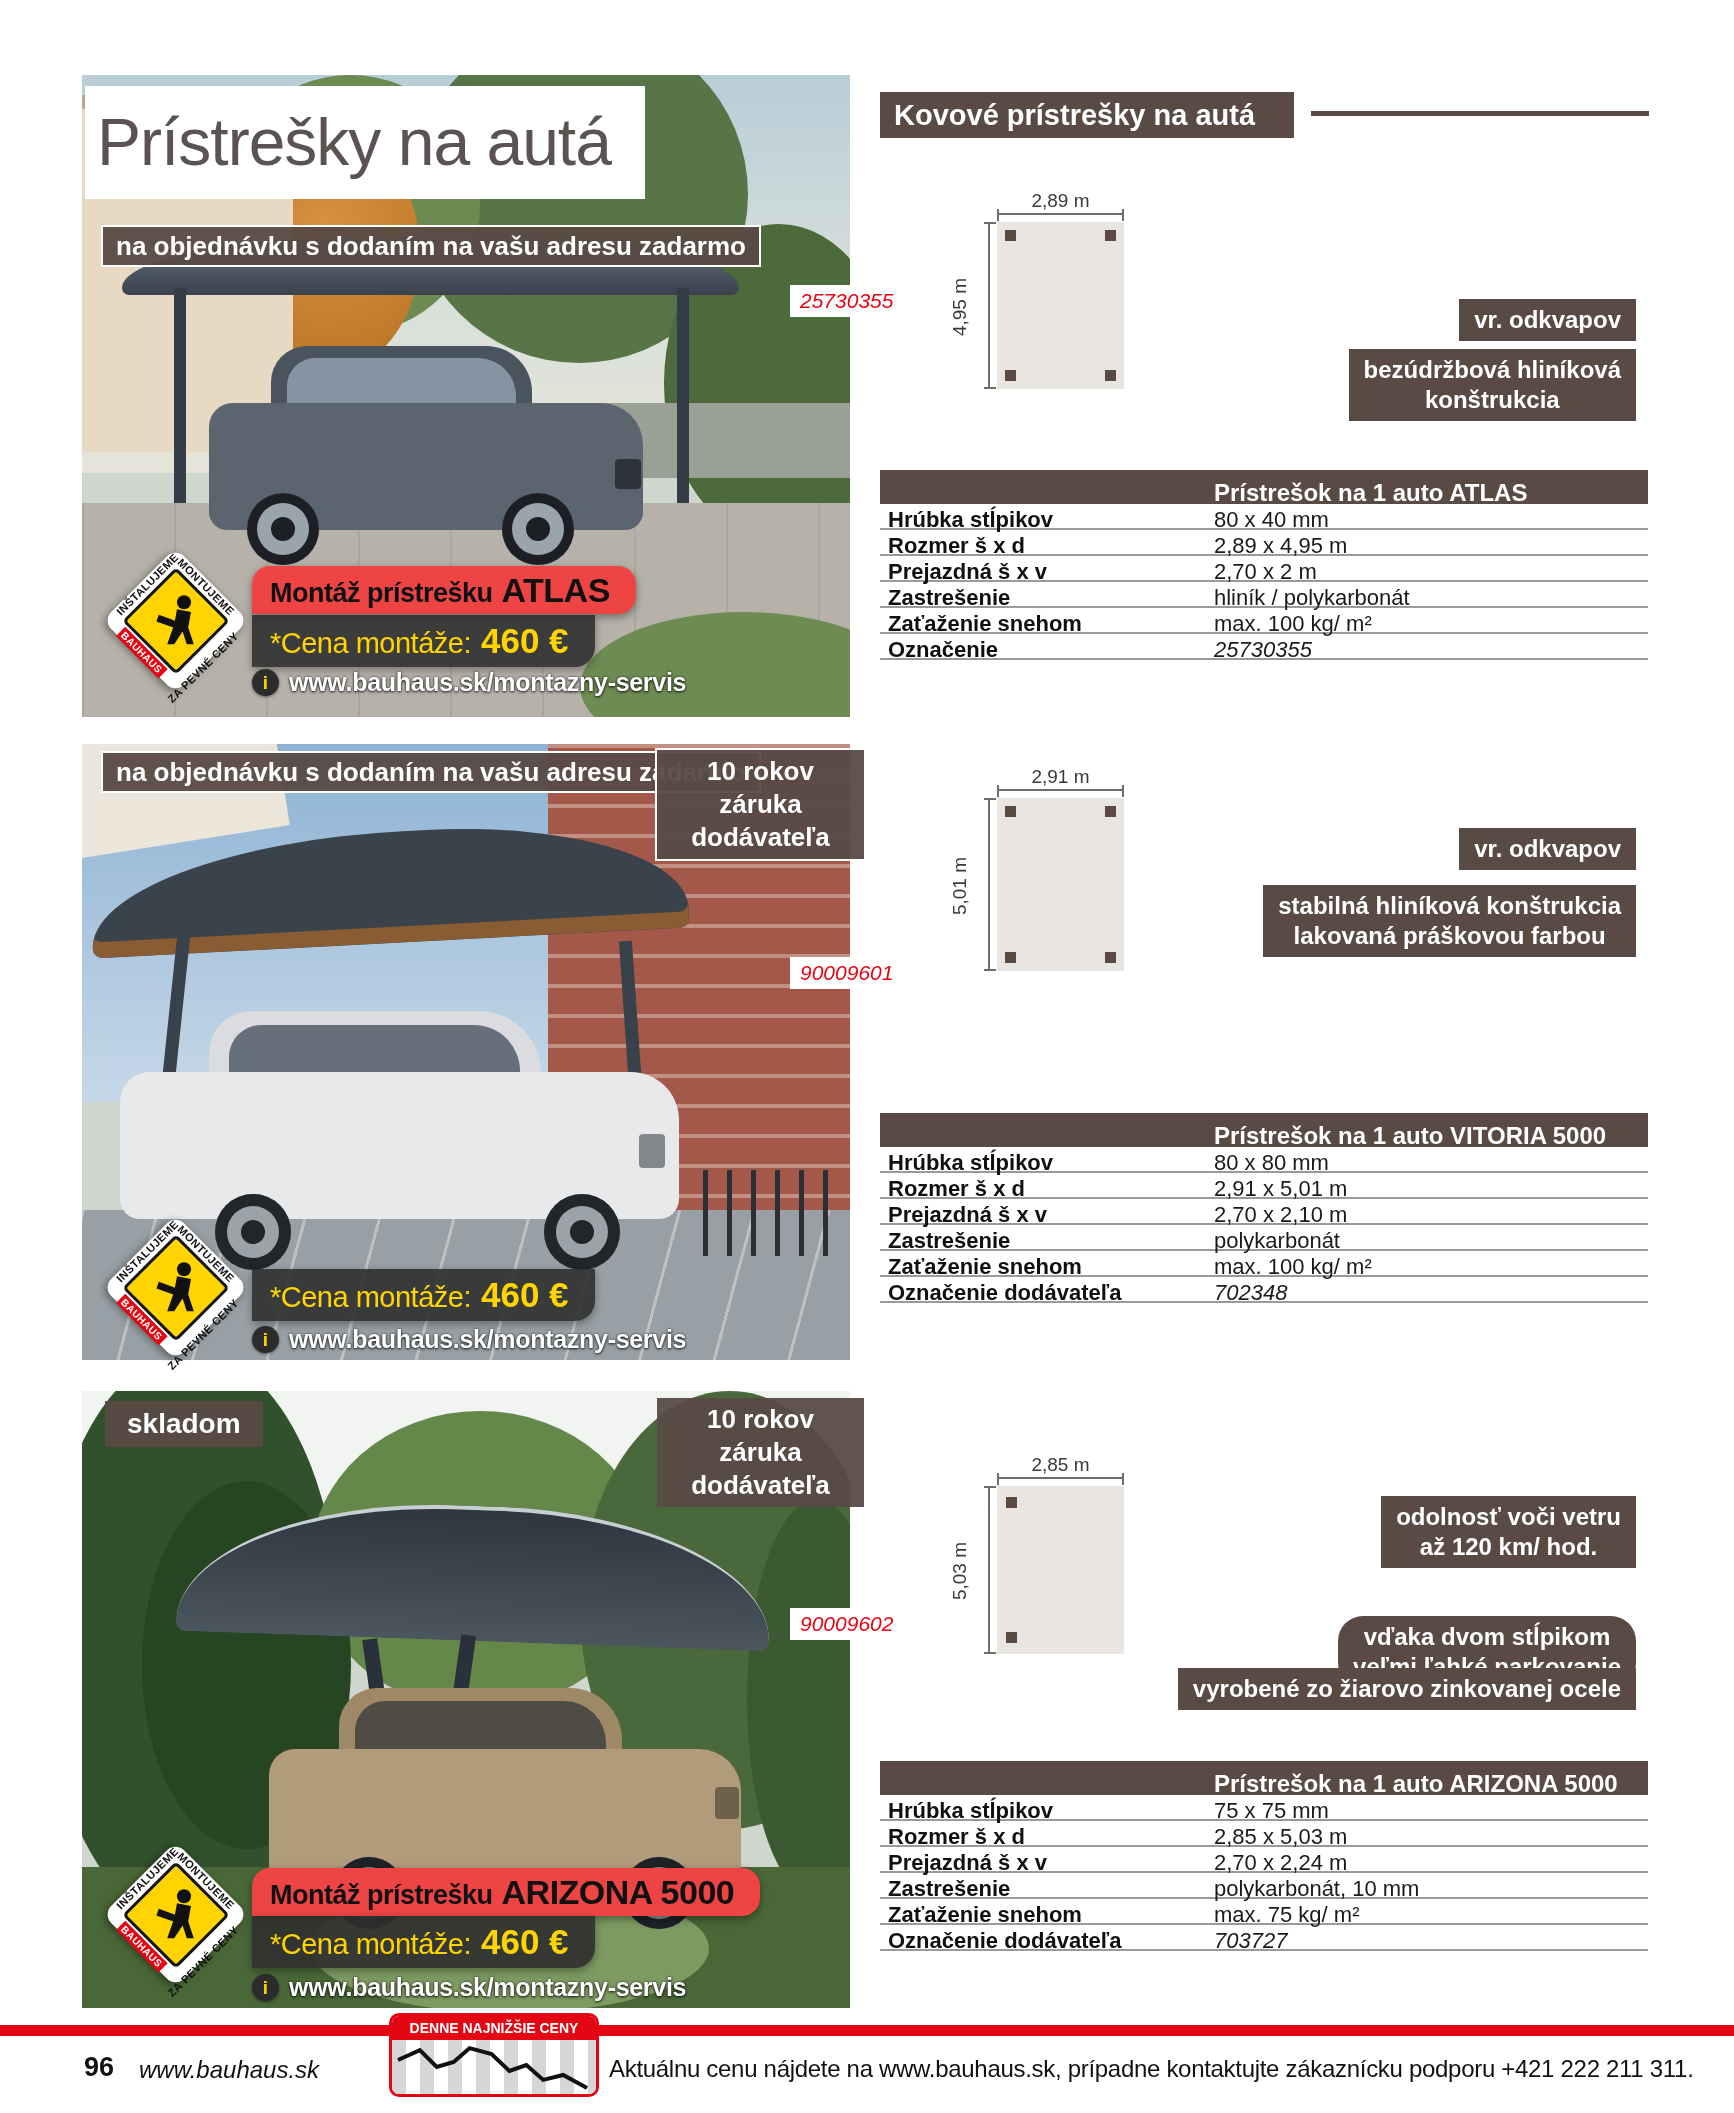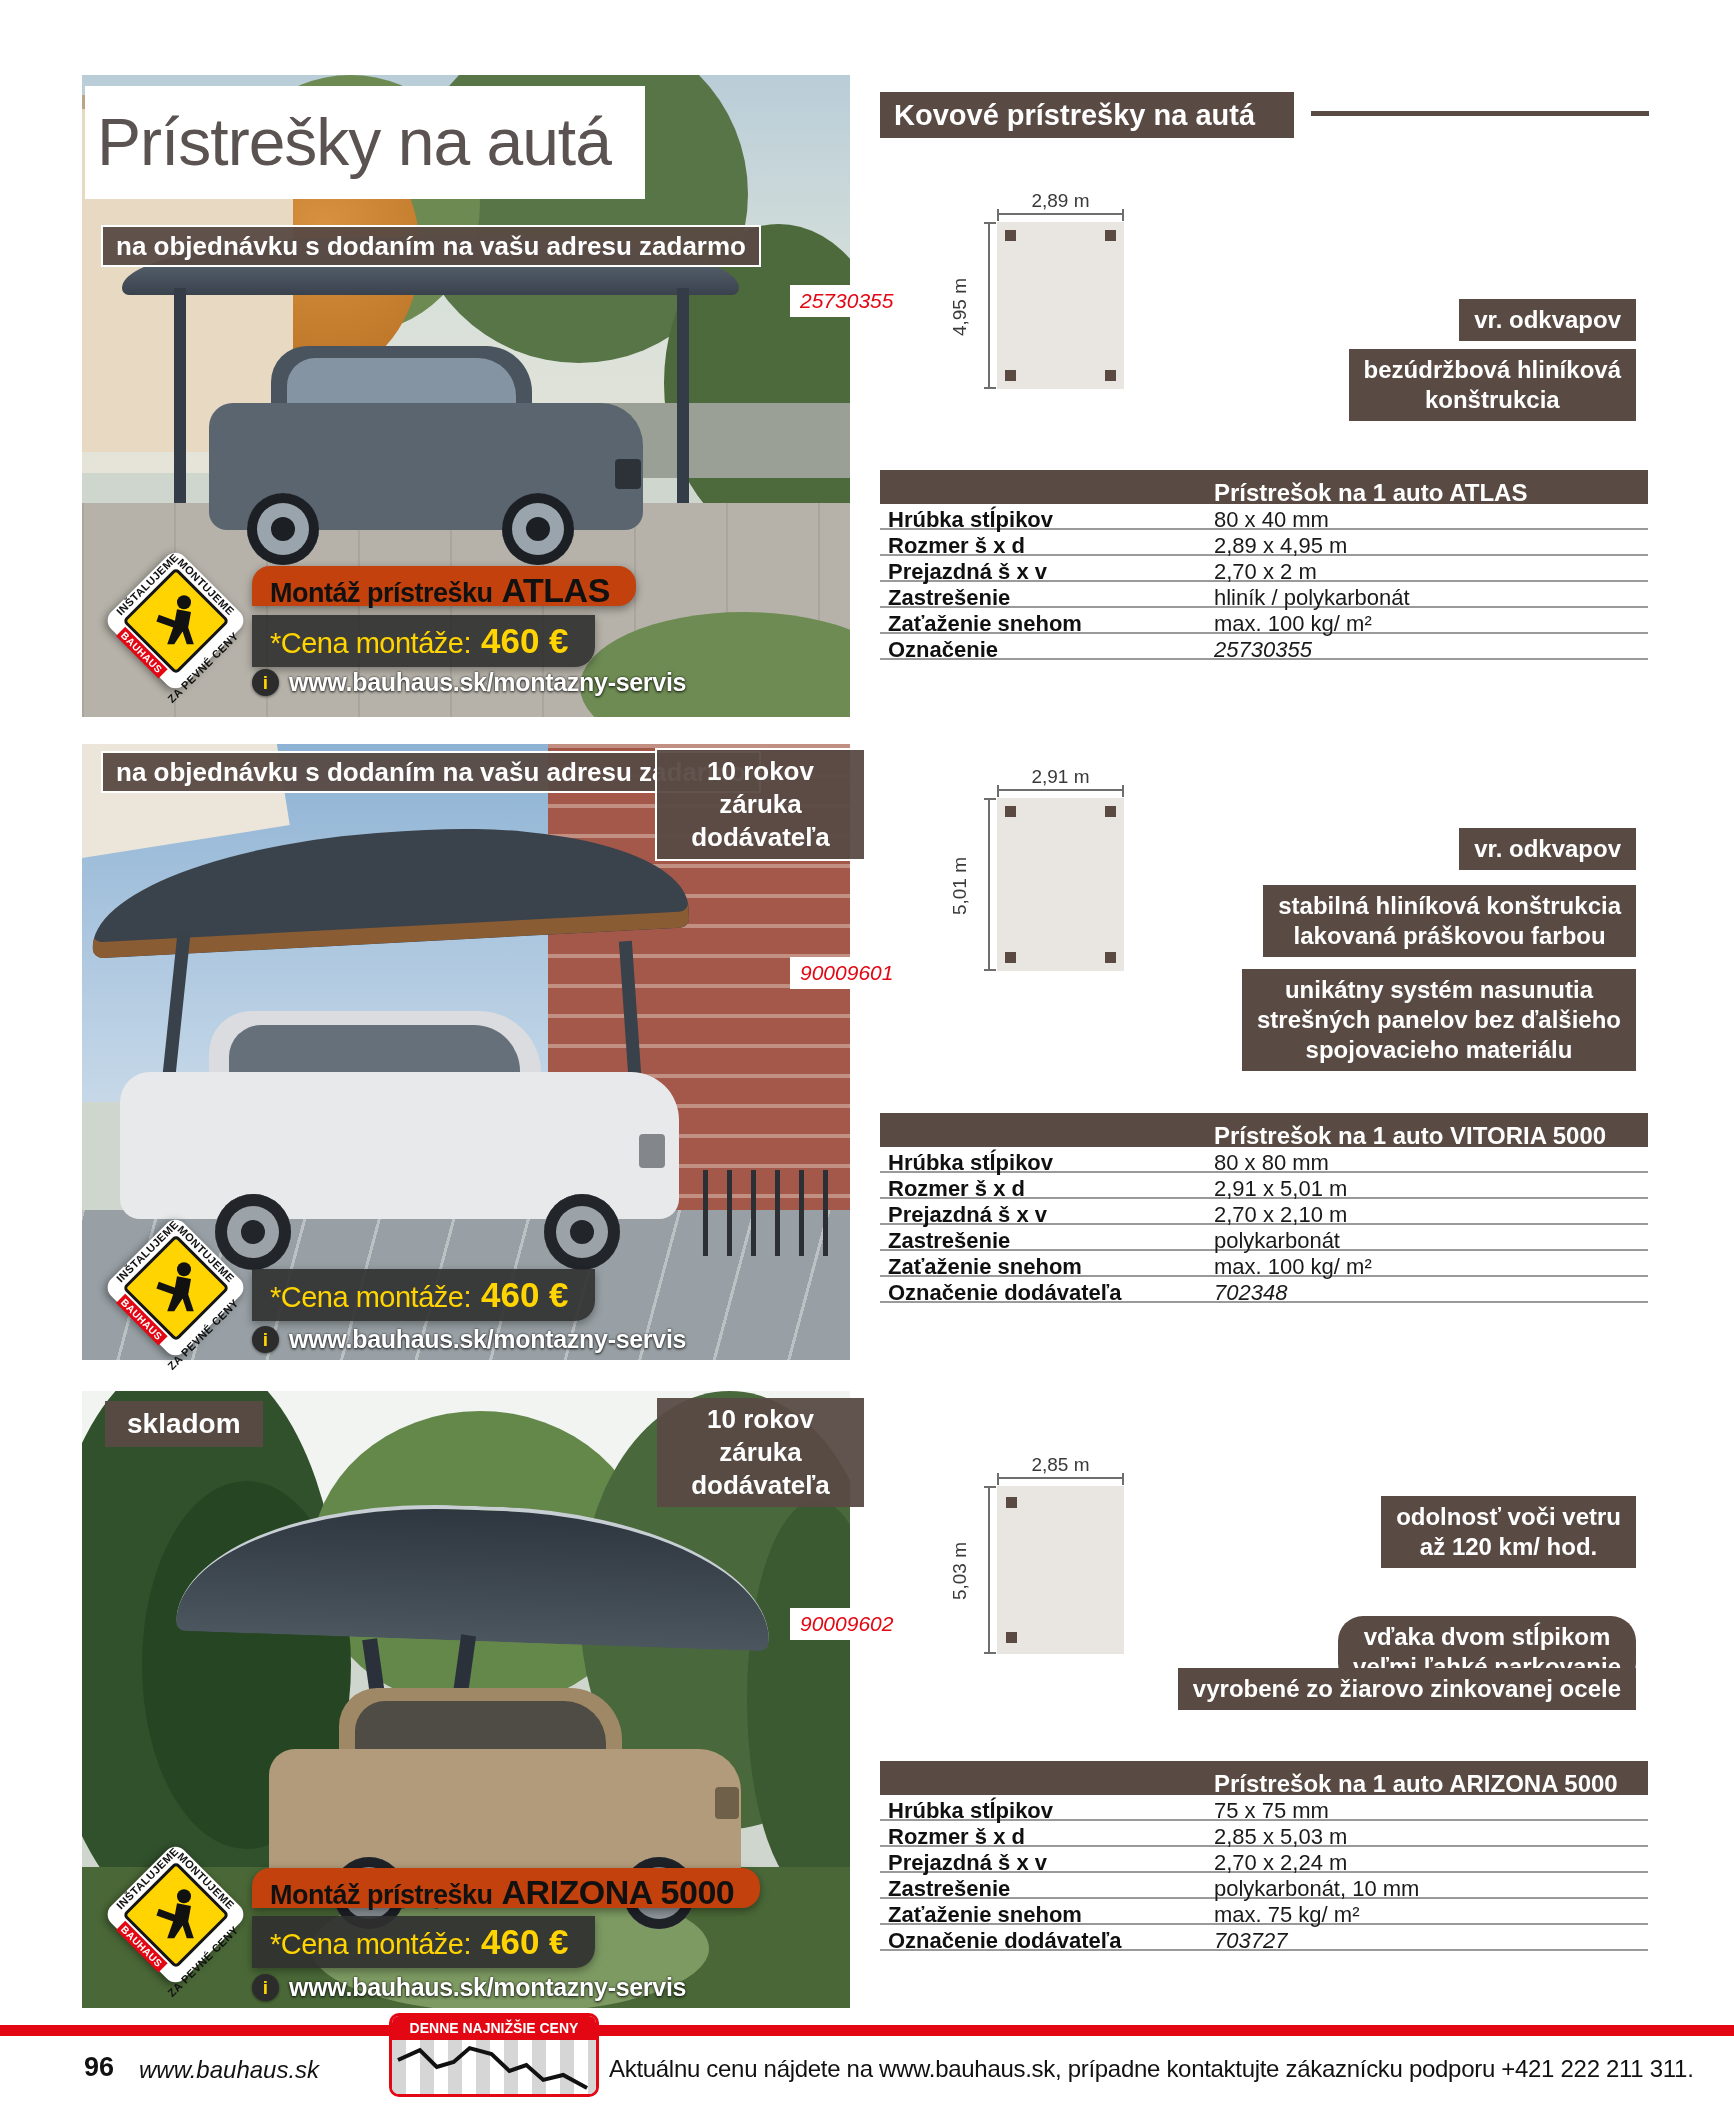--- a/index.html
+++ b/index.html
@@ -47,21 +47,21 @@
 
   
   .spec-table{position:absolute;width:768px;}
   .st-header{height:34px;background:var(--brown);color:#fff;font-weight:bold;font-size:24px;line-height:45px;padding-left:334px;box-sizing:border-box;white-space:nowrap;}
   .st-row{position:relative;height:26px;border-bottom:2px solid var(--line);box-sizing:border-box;font-size:22px;line-height:31px;}
   .st-label{position:absolute;left:8px;font-weight:bold;color:#101010;white-space:nowrap;}
   .st-value{position:absolute;left:334px;color:#1a1a1a;white-space:nowrap;}
   .st-value.it{font-style:italic;}
 
   
-  .m-white{position:absolute;background:#c2410c;border-radius:18px 18px 18px 0;box-shadow:0 3px 8px rgba(0,0,0,.4);height:40px;line-height:49px;padding:0 26px 0 18px;white-space:nowrap;color:#111;}
+  .m-white{position:absolute;background:#ef4444;border-radius:18px 18px 18px 0;box-shadow:0 3px 8px rgba(0,0,0,.4);height:48px;line-height:49px;padding:0 26px 0 18px;white-space:nowrap;color:#111;}
   .m-prefix{font-weight:bold;font-size:27px;letter-spacing:-0.5px;margin-right:9px;}
   .m-name{font-weight:bold;font-size:34px;letter-spacing:-0.5px;}
   .m-dark{position:absolute;background:rgba(47,47,47,.9);border-radius:0 0 20px 0;height:52px;line-height:52px;padding:0 26px 0 18px;white-space:nowrap;color:var(--yellow);box-shadow:0 3px 8px rgba(0,0,0,.35);}
   .m-pricelabel{font-size:29px;letter-spacing:-0.5px;margin-right:10px;}
   .m-price{font-weight:bold;font-size:35px;}
   .m-link{position:absolute;height:30px;display:flex;align-items:center;gap:10px;white-space:nowrap;}
   .i-icon{display:inline-block;width:27px;height:27px;border-radius:50%;background:#2c2c2c;color:var(--yellow);font-weight:bold;font-size:19px;line-height:27px;text-align:center;box-shadow:0 1px 3px rgba(0,0,0,.5);}
   .m-url{color:#fff;font-weight:bold;font-size:25px;letter-spacing:-0.3px;text-shadow:0 1px 3px rgba(0,0,0,.85),0 0 2px rgba(0,0,0,.6);}
 
   
@@ -246,25 +246,20 @@
     <div class="post" style="right:8px;bottom:8px;"></div>
   </div>
 
   <div class="feat" style="top:828px;">
     <div>vr. odkvapov</div>
   </div>
   <div class="feat" style="top:885px;">
     <div>stabilná hliníková konštrukcia</div>
     <div>lakovaná práškovou farbou</div>
   </div>
-  <div class="feat" style="top:969px;">
-    <div>unikátny systém nasunutia</div>
-    <div>strešných panelov bez ďalšieho</div>
-    <div>spojovacieho materiálu</div>
-  </div>
 
   <div class="spec-table" style="left:880px;top:1113px;">
     <div class="st-header">Prístrešok na 1 auto VITORIA 5000</div>
     <div class="st-row">
         <span class="st-label">Hrúbka stĺpikov</span>
         <span class="st-value">80 x 80 mm</span>
       </div>
     <div class="st-row">
         <span class="st-label">Rozmer š x d</span>
         <span class="st-value">2,91 x 5,01 m</span>

